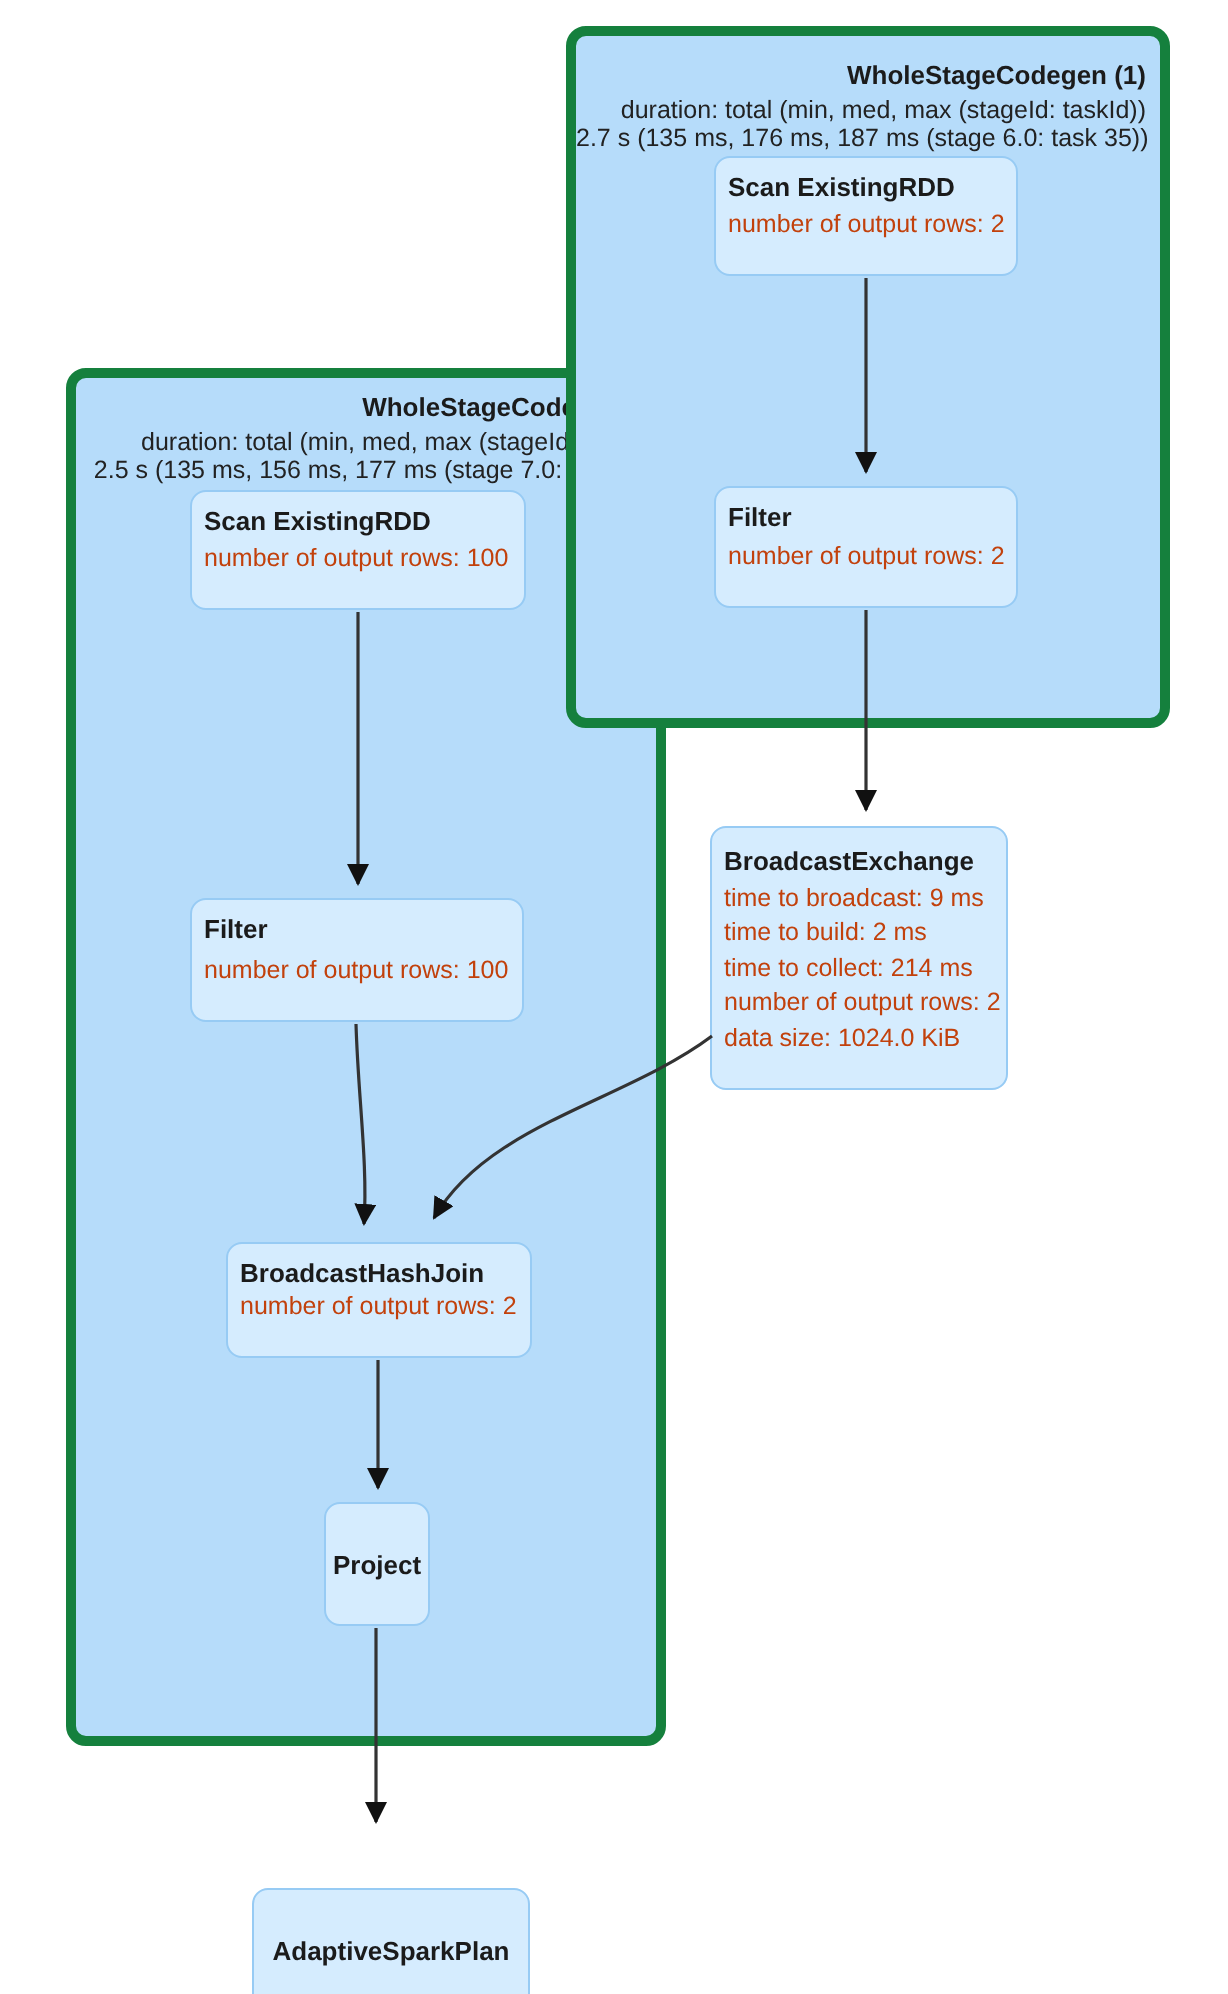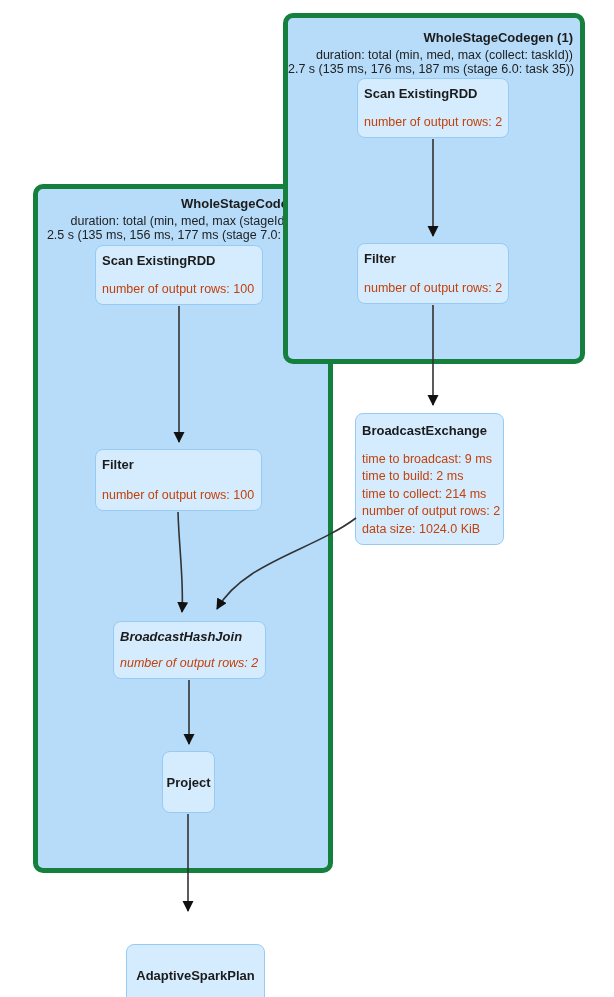--- a/index.html
+++ b/index.html
@@ -14,31 +14,31 @@
   #cluster-ws2{left:33px;top:184px;width:300px;height:689px;z-index:1;}
   #cluster-ws1{left:283px;top:13px;width:302px;height:351px;z-index:2;}
   .cluster-label{position:absolute;text-align:right;white-space:nowrap;}
   #cluster-ws1 .cluster-label{top:12px;left:0;right:7px;}
   #cluster-ws2 .cluster-label{top:7px;left:0;width:250px;} 
   .cluster-title{font-size:13px;font-weight:bold;line-height:15px;margin-bottom:3px;color:#1b1b1b;}
   .cluster-duration{font-size:12.5px;line-height:14px;color:#222;}
   .node{
     position:absolute;background:#d5ecfe;border:1px solid #97cbf4;border-radius:8px;
     box-sizing:border-box;z-index:3;display:flex;flex-direction:column;
-    justify-content:space-between;padding:7px 6px 6px 6px;white-space:nowrap;
+    justify-content:space-between;padding:7px 6px 16px 6px;white-space:nowrap;
   }
   .node-title{font-size:13px;font-weight:bold;color:#1b1b1b;line-height:15px;}
   .node-metrics{font-size:12.5px;color:#c2410c;line-height:17.5px;}
   .node.center{justify-content:center;align-items:center;padding:4px;}
   #node-scan1{left:357px;top:78px;width:152px;height:60px;}
   #node-filter1{left:357px;top:243px;width:152px;height:61px;}
   #node-scan2{left:95px;top:245px;width:168px;height:60px;}
   #node-filter2{left:95px;top:449px;width:167px;height:62px;}
   #node-bex{left:355px;top:413px;width:149px;height:132px;padding-top:9px;}
-  #node-bhj{left:113px;top:621px;width:153px;height:58px;font-style:italic;}
+  #node-bhj{left:113px;top:621px;width:153px;height:58px;}
   #node-project{left:162px;top:751px;width:53px;height:62px;}
   #node-asp{left:126px;top:944px;width:139px;height:62px;}
   #edge-layer{position:absolute;left:0;top:0;z-index:4;pointer-events:none;}
   #edge-layer path.edge{fill:none;stroke:#333333;stroke-width:1.6px;}
 </style>
 </head>
 <body>
 
 <div id="stage">
 
@@ -46,21 +46,21 @@
     <div class="cluster-label">
       <div class="cluster-title">WholeStageCode</div>
       <div class="cluster-duration">duration: total (min, med, max (stageId:</div>
       <div class="cluster-duration">2.5 s (135 ms, 156 ms, 177 ms (stage 7.0: t</div>
     </div>
   </div>
 
   <div class="cluster" id="cluster-ws1">
     <div class="cluster-label">
       <div class="cluster-title">WholeStageCodegen (1)</div>
-      <div class="cluster-duration">duration: total (min, med, max (collect: taskId))</div>
+      <div class="cluster-duration">duration: total (min, med, max (stageId: taskId))</div>
       <div class="cluster-duration">2.7 s (135 ms, 176 ms, 187 ms (stage 6.0: task 35))</div>
     </div>
   </div>
 
   <div class="node" id="node-scan1">
     <div class="node-title">Scan ExistingRDD</div>
     <div class="node-metrics">number of output rows: 2</div>
   </div>
 
   <div class="node" id="node-filter1">

